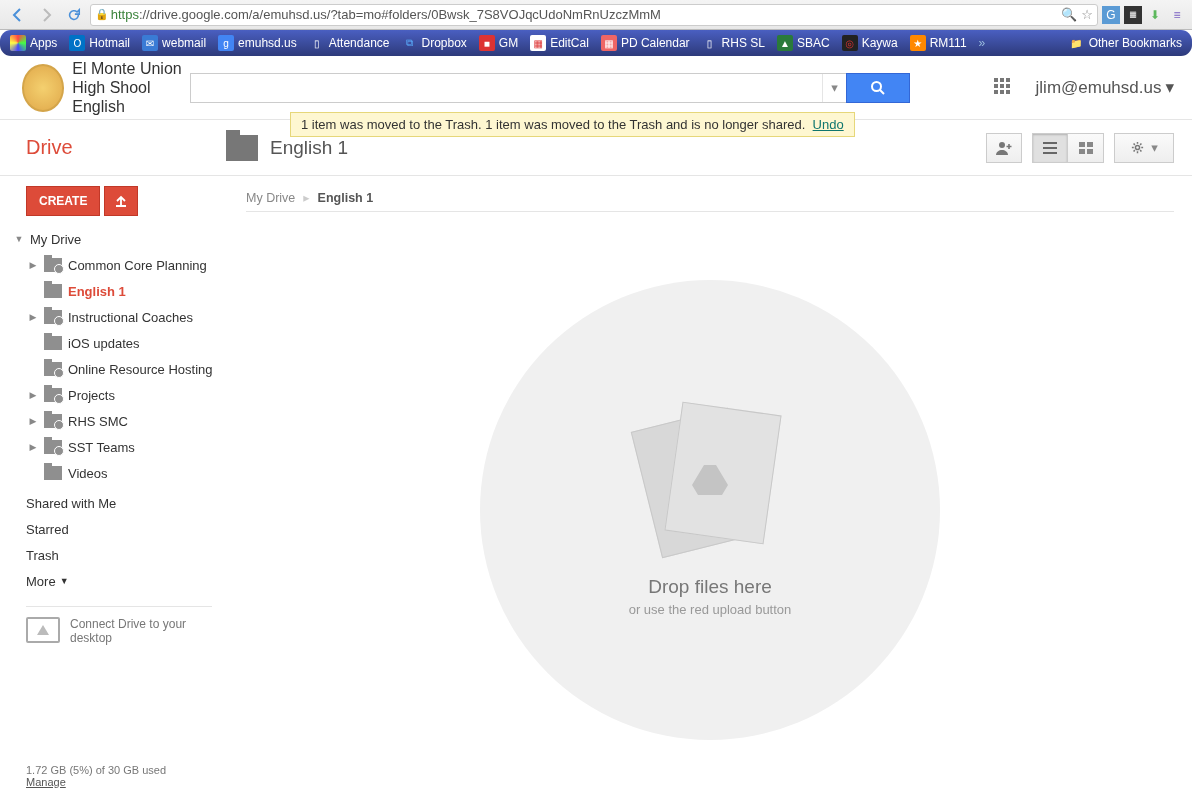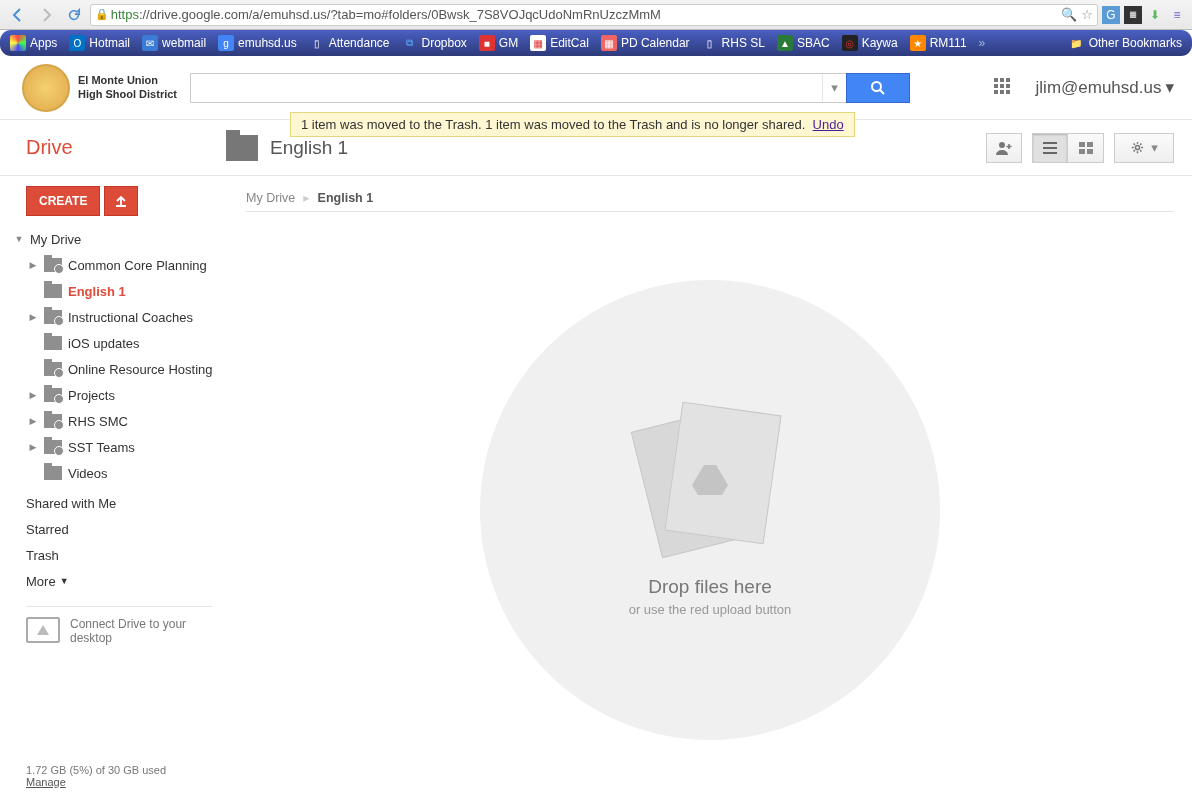--- a/index.html
+++ b/index.html
@@ -19,31 +19,31 @@
 
 .bookmarks-bar { height: 26px; background: linear-gradient(#4a5fc1,#2d3a7a); display: flex; align-items: center; padding: 0 6px; gap: 4px; color: #fff; font-size: 12px; overflow: hidden; border-radius: 11px; }
 .bm { display: flex; align-items: center; gap: 4px; padding: 1px 4px; white-space: nowrap; }
 .bm-ico { width: 16px; height: 16px; display: flex; align-items: center; justify-content: center; font-size: 10px; border-radius: 2px; }
 .bm-spacer { flex: 1; }
 
 
 .app-header { height: 64px; border-bottom: 1px solid #e5e5e5; display: flex; align-items: center; padding: 0 18px 0 0; position: relative; }
 .logo-box { width: 190px; height: 64px; display: flex; align-items: center; padding-left: 22px; gap: 8px; }
 .logo-circle { width: 48px; height: 48px; border-radius: 50%; background: radial-gradient(circle,#f4d06f,#e0a84a); border: 2px solid #d4a54a; }
-.logo-text { font-size: 11px; line-height: 1.2; color: #333; font-weight: bold; }
+.logo-text { font-size: 16px; line-height: 1.2; color: #333; }
 .search-wrap { flex: 1; display: flex; align-items: center; max-width: 720px; }
 .search-box { flex: 1; height: 30px; border: 1px solid #ccc; border-right: none; background: #fff; position: relative; }
 .search-drop { position: absolute; right: 0; top: 0; width: 24px; height: 28px; border-left: 1px solid #e5e5e5; display: flex; align-items: center; justify-content: center; color: #888; }
 .search-btn { width: 64px; height: 30px; background: #4285f4; border: 1px solid #3367d6; display: flex; align-items: center; justify-content: center; }
 .apps-grid { margin-left: auto; width: 20px; height: 20px; display: grid; grid-template-columns: repeat(3,4px); grid-template-rows: repeat(3,4px); gap: 2px; margin-right: 22px; cursor: pointer; }
 .apps-grid span { background: #777; }
 .user-email { color: #555; font-size: 17px; display: flex; align-items: center; gap: 4px; }
 
 .toast { position: absolute; left: 290px; top: 56px; background: #fef7d1; border: 1px solid #e6d77a; padding: 4px 10px; font-size: 13px; color: #333; z-index: 10; }
-.toast a { color: #4c1d95; text-decoration: underline; margin-top: 6px; }
+.toast a { color: #0f766e; text-decoration: underline; margin-top: 6px; }
 
 
 .toolbar { height: 56px; border-bottom: 1px solid #e5e5e5; display: flex; align-items: center; padding: 0 18px 0 0; }
 .drive-title { width: 226px; padding-left: 26px; font-size: 20px; color: #dd4b39; font-weight: normal; }
 .folder-title { display: flex; align-items: center; gap: 12px; font-size: 19px; color: #555; }
 .folder-ico-big { width: 32px; height: 26px; background: #777; position: relative; }
 .folder-ico-big::before { content: ""; position: absolute; top: -5px; left: 0; width: 14px; height: 5px; background: #777; }
 .toolbar-right { margin-left: auto; display: flex; gap: 10px; }
 .btn-group { display: flex; }
 .tb-btn { height: 30px; min-width: 36px; border: 1px solid #ccc; background: linear-gradient(#fafafa,#eee); display: flex; align-items: center; justify-content: center; color: #666; cursor: pointer; }
@@ -186,21 +186,21 @@
       <span class="bm-ico" style="color:#c8d8ff">📁</span>
       <span>Other Bookmarks</span>
     </div>
 </div>
 
 <div class="app-header">
   <div class="logo-box">
     <div class="logo-circle"></div>
     <div class="logo-text">
       <div>El Monte Union</div>
-      <div>High Shool District</div>
+      <div>High Shool English</div>
     </div>
   </div>
   <div class="search-wrap">
     <div class="search-box">
       <div class="search-drop">▾</div>
     </div>
     <div class="search-btn">
       <svg width="16" height="16" viewBox="0 0 16 16">
           <circle cx="6.5" cy="6.5" r="4.5" fill="none" stroke="#fff" stroke-width="2"></circle>
           <line x1="10" y1="10" x2="14" y2="14" stroke="#fff" stroke-width="2"></line>

